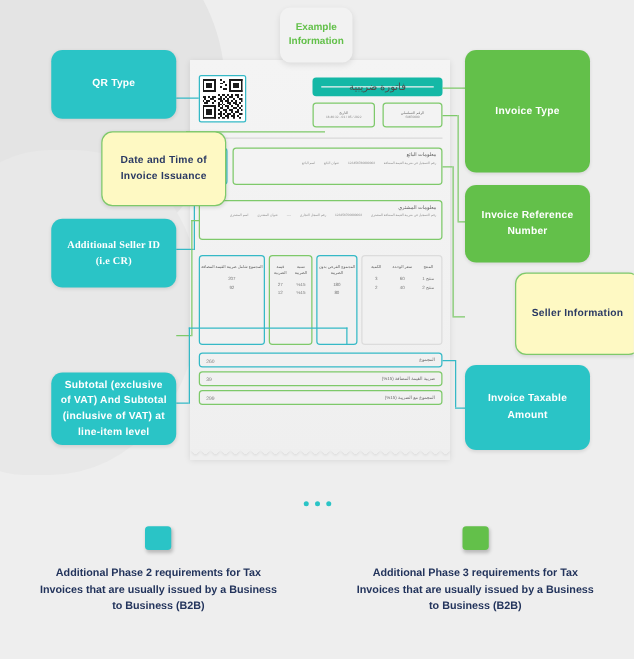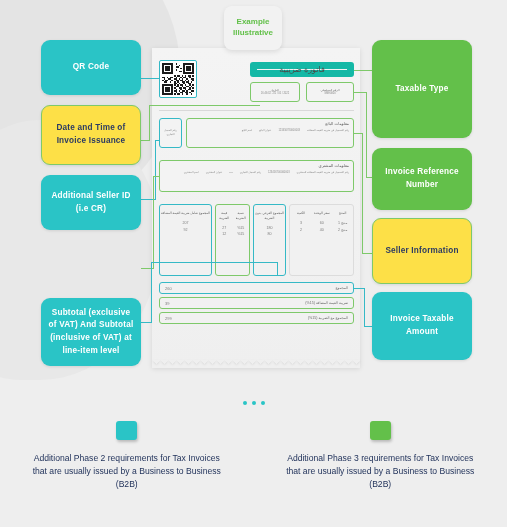--- a/index.html
+++ b/index.html
@@ -34,22 +34,23 @@
     font-size:8.2px;
     line-height:1.55;
     font-weight:700;
     letter-spacing:.2px;
     padding:4px 6px;
     box-sizing:border-box;
     box-shadow:0 1px 3px rgba(0,0,0,.10);
   }
   .label-box.teal{background:#2ac4c6;color:#ffffff;}
   .label-box.green-outline{
-    background:#fde047;color:#2b3a63;
+    background:#fef9c3;color:#2b3a63;
     border:1px solid #7ec96a;
+    margin-left:40px;
   }
   .label-box.green{background:#63c04a;color:#ffffff;}
 
   
   .conn{position:absolute;pointer-events:none;}
   .conn-h{height:1px;}
   .conn-v{width:1px;}
   .teal-line{background:#35b9c6;}
   .green-line{background:#7ec96a;}
 
@@ -176,37 +177,37 @@
     width:200px;display:flex;flex-direction:column;align-items:center;
   }
   .swatch{
     width:21px;height:19px;border-radius:3px;
     box-shadow:1px 2px 3px rgba(0,0,0,.22);
   }
   .swatch.teal{background:#2ac4c6;}
   .swatch.green{background:#63c04a;}
   .legend-txt{
     margin-top:12px;text-align:center;
-    font-size:8.6px;line-height:1.52;font-weight:400;color:#23345c;
+    font-size:8.6px;line-height:1.52;font-weight:700;color:#23345c;
   }
 </style>
 </head>
 <body>
 
 <div class="bg-swoosh"></div>
 <div class="bg-swoosh2"></div>
 
 <div class="stage">
 
   <div class="paper-sheet2"></div>
   <div class="paper-zig"></div>
 
   <div class="badge">
     <span>Example</span>
-    <span>Illustrative</span>
+    <span>Information</span>
   </div>
 
   <div class="inv-el qr">
     <svg class="qr-img" viewBox="0 0 21 21" shape-rendering="crispEdges">
       <rect width="21" height="21" fill="#fff"></rect>
       <g fill="#1b1b1b">
         <rect x="0" y="0" width="7" height="1"></rect>
           <rect x="0" y="6" width="7" height="1"></rect>
         <rect x="0" y="0" width="1" height="7"></rect>
           <rect x="6" y="0" width="1" height="7"></rect>
@@ -424,34 +425,34 @@
   <div class="conn conn-v green-line" style="left:366px;top:92px;height:85px;"></div>
   <div class="conn conn-h green-line" style="left:366px;top:177px;width:6px;"></div>
   <div class="conn conn-h green-line" style="left:354px;top:133px;width:8px;"></div>
   <div class="conn conn-v green-line" style="left:362px;top:133px;height:120px;"></div>
   <div class="conn conn-h green-line" style="left:362px;top:253px;width:10px;"></div>
   <div class="conn conn-h teal-line" style="left:354px;top:288px;width:10px;"></div>
   <div class="conn conn-v teal-line" style="left:364px;top:288px;height:38px;"></div>
   <div class="conn conn-h teal-line" style="left:364px;top:326px;width:8px;"></div>
 
   <div class="label-box teal" style="left:41px;top:40px;width:100px;height:55px;">
-      <span>QR Code</span>
+      <span>QR Type</span>
     </div>
   <div class="label-box green-outline" style="left:41px;top:105px;width:100px;height:60px;">
       <span>Date and Time of Invoice Issuance</span>
     </div>
-  <div class="label-box teal" style="left:41px;top:175px;width:100px;height:55px;">
+  <div class="label-box teal" style="left:41px;top:175px;width:100px;height:55px;font-family:Liberation Serif, serif;">
       <span>Additional Seller ID (i.e CR)</span>
     </div>
-  <div class="label-box teal" style="left:41px;top:298px;width:100px;height:68px;">
+  <div class="label-box teal" style="left:41px;top:298px;width:100px;height:58px;">
       <span>Subtotal (exclusive of VAT) And Subtotal (inclusive of VAT) at line-item level</span>
     </div>
 
   <div class="label-box green" style="left:372px;top:40px;width:100px;height:98px;">
-      <span>Taxable Type</span>
+      <span>Invoice Type</span>
     </div>
   <div class="label-box green" style="left:372px;top:148px;width:100px;height:62px;">
       <span>Invoice Reference Number</span>
     </div>
   <div class="label-box teal" style="left:372px;top:292px;width:100px;height:68px;">
       <span>Invoice Taxable Amount</span>
     </div>
   <div class="label-box green-outline" style="left:372px;top:218px;width:100px;height:66px;">
       <span>Seller Information</span>
     </div>

